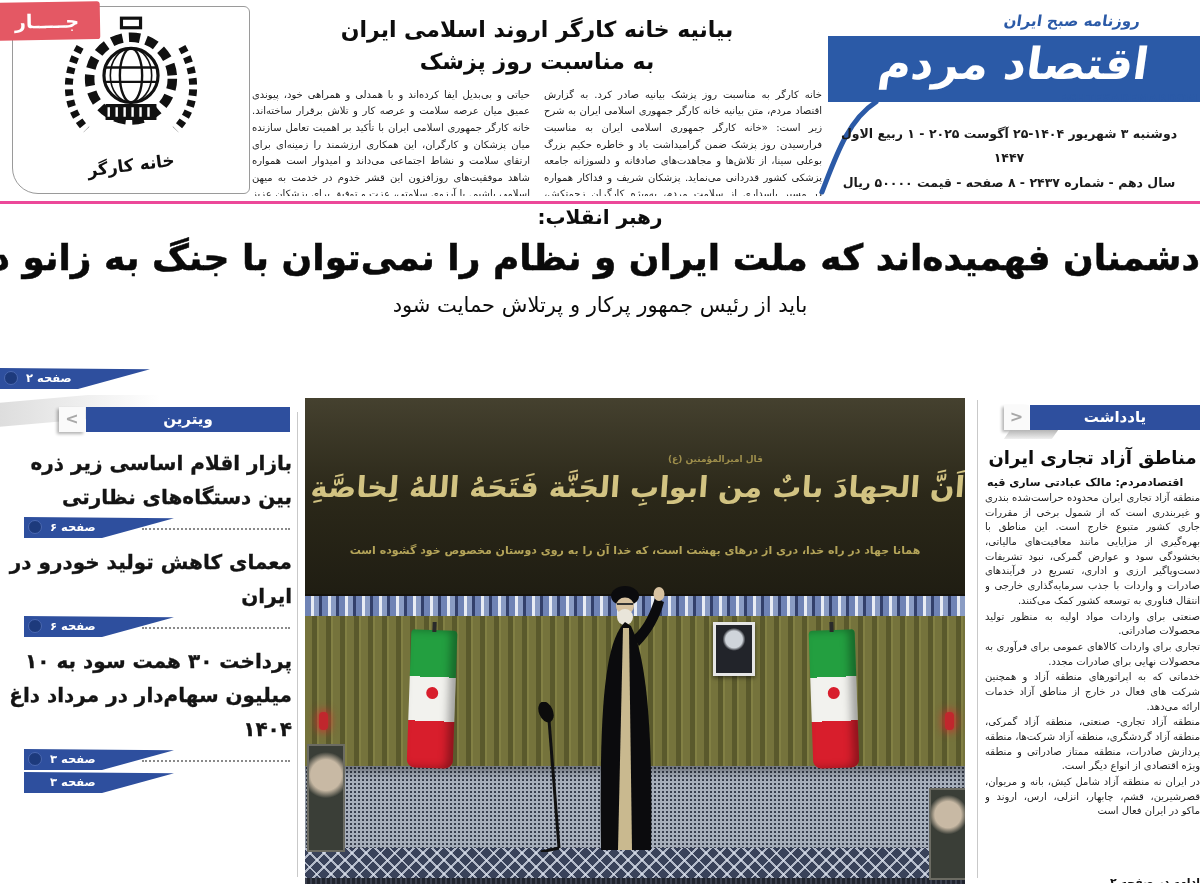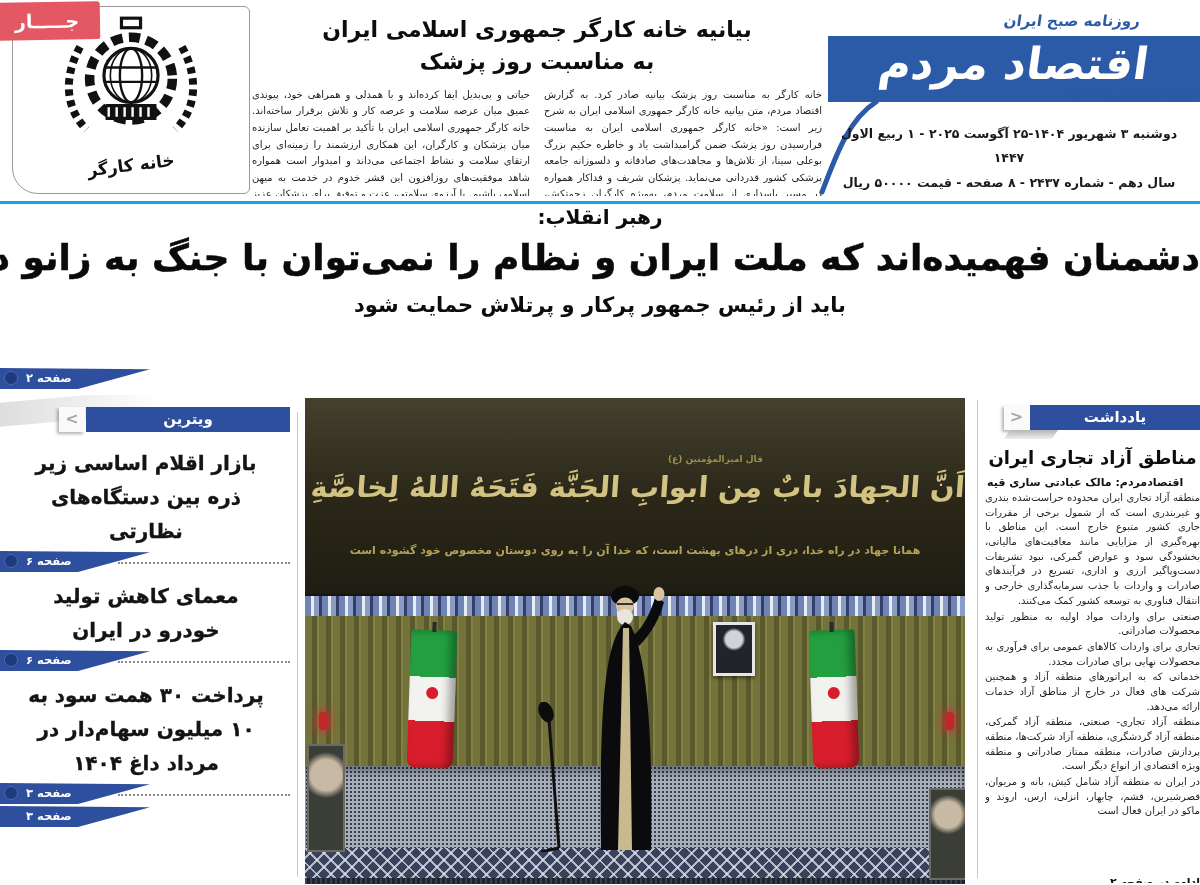--- a/index.html
+++ b/index.html
@@ -1,19 +1,19 @@
 <!DOCTYPE html>
 <html lang="fa"><head>
 <meta charset="utf-8">
 <style>
   html,body{margin:0;padding:0;background:#fff;}
   .page{position:relative;width:1200px;height:885px;background:#fff;overflow:hidden;
         font-family:"DejaVu Sans",sans-serif;direction:rtl;}
   
-  .header{position:absolute;top:0;left:0;right:0;height:201px;border-bottom:3px solid #0ea5e9;background:#fff;}
+  .header{position:absolute;top:0;left:0;right:0;height:201px;border-bottom:3px solid #ec4899;background:#fff;}
   .logo-box{position:absolute;top:6px;left:12px;width:236px;height:186px;border:1px solid #9a9a9a;
             border-radius:6px 6px 6px 26px;background:#fff;}
   .logo-box svg{position:absolute;top:8px;left:38px;}
   .logo-caption{position:absolute;bottom:18px;left:0;width:100%;text-align:center;font-weight:bold;
                 font-size:17px;color:#111;transform:rotate(-7deg);}
   .red-ribbon{position:absolute;top:2px;left:-6px;width:106px;height:38px;background:#e45864;z-index:9;
               border-radius:3px;transform:rotate(-1deg);color:#fff;font-weight:bold;font-size:19px;
               line-height:38px;text-align:center;letter-spacing:-1px;}
   
   .statement{position:absolute;top:14px;left:252px;width:570px;height:182px;overflow:hidden;}
@@ -30,43 +30,43 @@
   .masthead-swash{position:absolute;top:100px;left:-14px;}
   .masthead-latin{position:absolute;top:92px;right:2px;color:#2b5aa7;font-size:11px;font-weight:bold;
                   letter-spacing:.5px;direction:ltr;}
   .masthead-dates{position:absolute;top:122px;left:0;right:10px;text-align:center;font-size:12.5px;
                   font-weight:bold;color:#1a1a1a;line-height:1.95;}
   
   .lead{position:absolute;top:205px;left:0;right:0;height:188px;text-align:center;}
   .lead-kicker{font-size:20px;font-weight:bold;color:#0c0c0c;}
   .lead-headline{margin-top:8px;font-size:36px;font-weight:bold;color:#0a0a0a;letter-spacing:-.5px;
                  white-space:nowrap;-webkit-text-stroke:.5px #0a0a0a;}
-  .lead-sub{margin-top:15px;font-size:21px;font-weight:bold;color:#0c0c0c;}
+  .lead-sub{margin-top:15px;font-size:21px;font-weight:normal;color:#0c0c0c;}
   
   .ribbon{position:relative;display:inline-block;width:150px;height:21px;background:#2e4f9e;color:#fff;
           font-size:11.5px;font-weight:bold;line-height:21px;text-align:left;
           clip-path:polygon(0 0,100% 6%,52% 100%,0 100%);direction:ltr;}
   .ribbon .lbl{position:absolute;left:26px;top:0;}
   .ribbon-dot{position:absolute;left:4px;top:3px;width:14px;height:14px;border-radius:50%;
               background:#1d3a7c;border:1px solid #4b68b0;box-sizing:border-box;}
-  .tag-row{position:relative;height:23px;direction:ltr;}
+  .tag-row{position:relative;height:23px;direction:ltr;margin-left:24px;}
   .tag-row .dots{position:absolute;left:118px;right:2px;top:11px;border-top:2px dotted #8a8a8a;}
   .lead-tag{position:absolute;left:0;bottom:4px;}
   
   .sidebar{position:absolute;top:395px;left:0;width:292px;height:488px;overflow:hidden;}
   .side-swoosh{position:absolute;top:2px;left:-30px;width:190px;height:24px;
                background:linear-gradient(90deg,#d7d7d7,rgba(255,255,255,0));transform:skewY(-5deg);}
   .side-bar{position:absolute;top:12px;left:86px;right:2px;height:25px;background:#2e4f9e;color:#fff;
             font-size:15px;font-weight:bold;text-align:center;line-height:25px;}
   .side-chev{position:absolute;top:12px;left:59px;width:26px;height:25px;background:#fafafa;
              box-shadow:-2px 2px 3px rgba(0,0,0,.3);color:#a8a8a8;font-weight:bold;font-size:16px;
              text-align:center;line-height:24px;}
   .side-items{position:absolute;top:46px;left:0;right:0;}
-  .side-item{font-size:20px;font-weight:bold;text-align:center;line-height:1.7;color:#141414;
-             padding:5px 20px 3px;-webkit-text-stroke:.3px #141414;}
+  .side-item{font-size:20px;font-weight:bold;text-align:right;line-height:1.7;color:#141414;
+             padding:5px 0 3px;-webkit-text-stroke:.3px #141414;}
   
   .note{position:absolute;top:395px;left:985px;width:215px;height:488px;overflow:hidden;}
   .note-bar{position:absolute;top:10px;left:45px;right:0;height:25px;background:#2e4f9e;color:#fff;
             font-size:15px;font-weight:bold;text-align:center;line-height:25px;}
   .note-chev{position:absolute;top:10px;left:19px;width:25px;height:25px;background:#fafafa;
              box-shadow:-2px 2px 3px rgba(0,0,0,.3);color:#a8a8a8;font-weight:bold;font-size:16px;
              text-align:center;line-height:24px;}
   .note-fold{position:absolute;top:35px;left:22px;width:48px;height:9px;
              background:linear-gradient(#b5b5b5,#efefef);transform:skewX(-35deg);}
   .note-title{margin:52px 2px 0;text-align:center;font-size:18px;font-weight:bold;color:#0d0d0d;}
@@ -147,21 +147,21 @@
 
           <path d="M34,56 h32 v10 h-32 z" fill="#111" stroke="none"></path>
           <path d="M36,58 v6 M41,58 v6 M46,58 v6 M51,58 v6 M56,58 v6 M61,58 v6" stroke="#fff" stroke-width="1.5"></path>
         </g>
       </svg>
       <div class="logo-caption">خانه کارگر</div>
     </div>
 
     <div class="statement">
       <div class="statement-title">
-        <div>بیانیه خانه کارگر جمهوری اسلامی ایران</div>
+        <div>بیانیه خانه کارگر اروند اسلامی ایران</div>
         <div>به مناسبت روز پزشک</div>
       </div>
       <div class="statement-body">
         <div class="statement-col">خانه کارگر به مناسبت روز پزشک بیانیه صادر کرد. به گزارش اقتصاد مردم، متن بیانیه خانه کارگر جمهوری اسلامی ایران به شرح زیر است: «خانه کارگر جمهوری اسلامی ایران به مناسبت فرارسیدن روز پزشک ضمن گرامیداشت یاد و خاطره حکیم بزرگ بوعلی سینا، از تلاش‌ها و مجاهدت‌های صادقانه و دلسوزانه جامعه پزشکی کشور قدردانی می‌نماید. پزشکان شریف و فداکار همواره در مسیر پاسداری از سلامت مردم، به‌ویژه کارگران زحمتکش، نقشی</div>
         <div class="statement-col">حیاتی و بی‌بدیل ایفا کرده‌اند و با همدلی و همراهی خود، پیوندی عمیق میان عرصه سلامت و عرصه کار و تلاش برقرار ساخته‌اند. خانه کارگر جمهوری اسلامی ایران با تأکید بر اهمیت تعامل سازنده میان پزشکان و کارگران، این همکاری ارزشمند را زمینه‌ای برای ارتقای سلامت و نشاط اجتماعی می‌داند و امیدوار است همواره شاهد موفقیت‌های روزافزون این قشر خدوم در خدمت به میهن اسلامی باشیم. با آرزوی سلامتی، عزت و توفیق برای پزشکان عزیز کشور.»</div>
       </div>
     </div>
 
     <div class="masthead">
       <div class="masthead-tagline">روزنامه صبح ایران</div>

